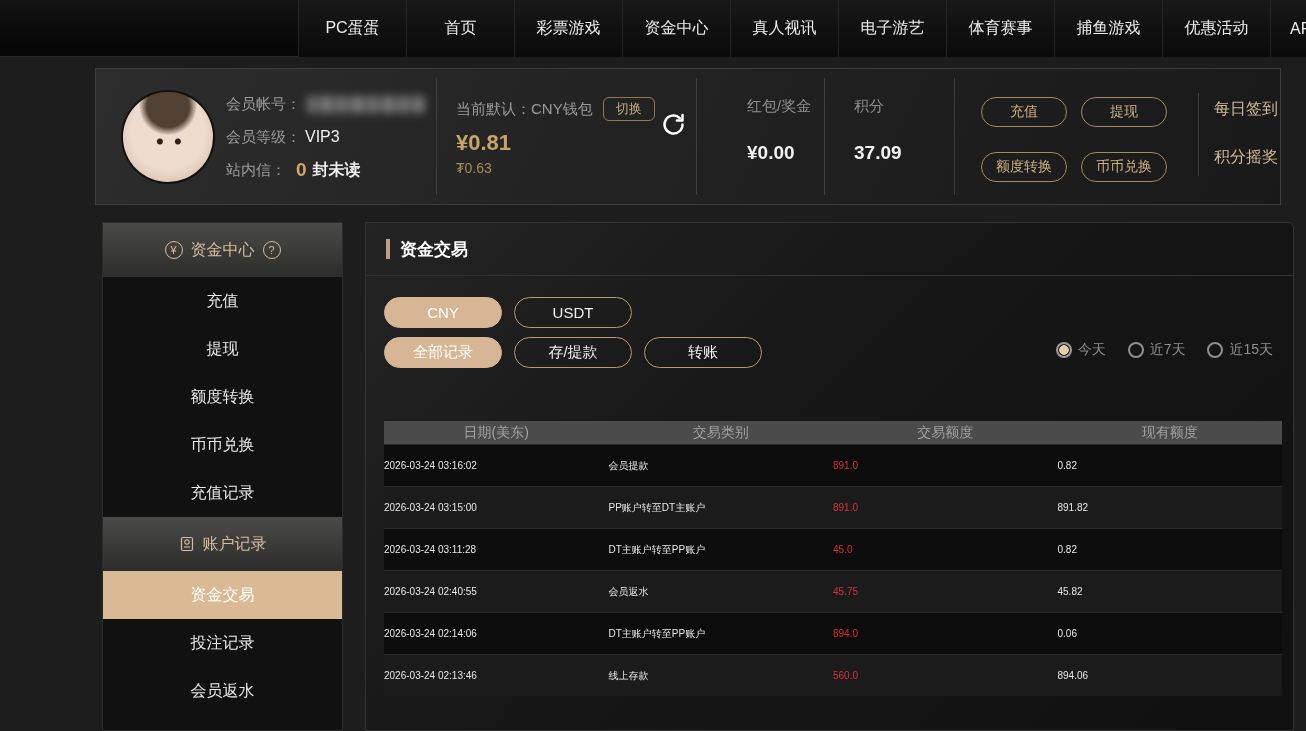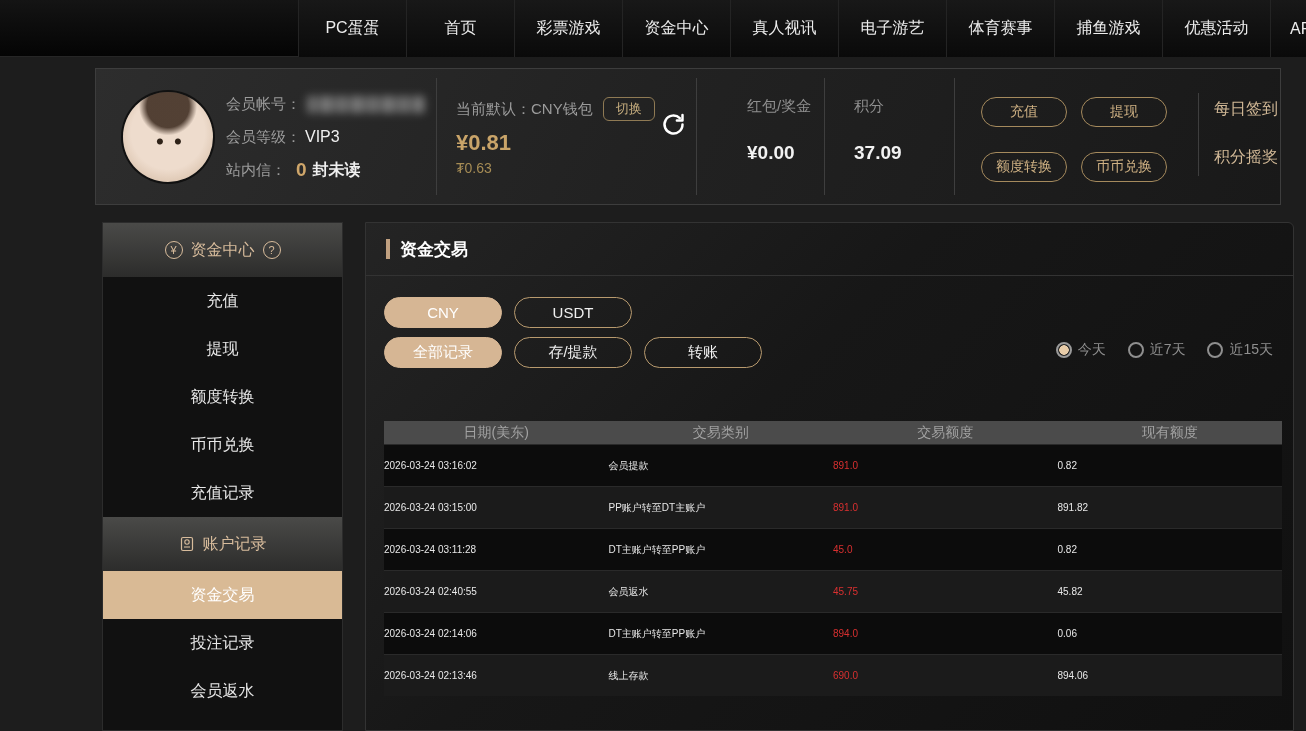--- a/index.html
+++ b/index.html
@@ -331,18 +331,18 @@
         </div>
         <div class="trow">
           <div>2026-03-24 02:14:06</div>
           <div>DT主账户转至PP账户</div>
           <div class="cell-amount">894.0</div>
           <div>0.06</div>
         </div>
         <div class="trow alt">
           <div>2026-03-24 02:13:46</div>
           <div>线上存款</div>
-          <div class="cell-amount">690.0</div>
+          <div class="cell-amount">560.0</div>
           <div>894.06</div>
         </div>
       </div>
   </div>
 </div>
 
 </body></html>

